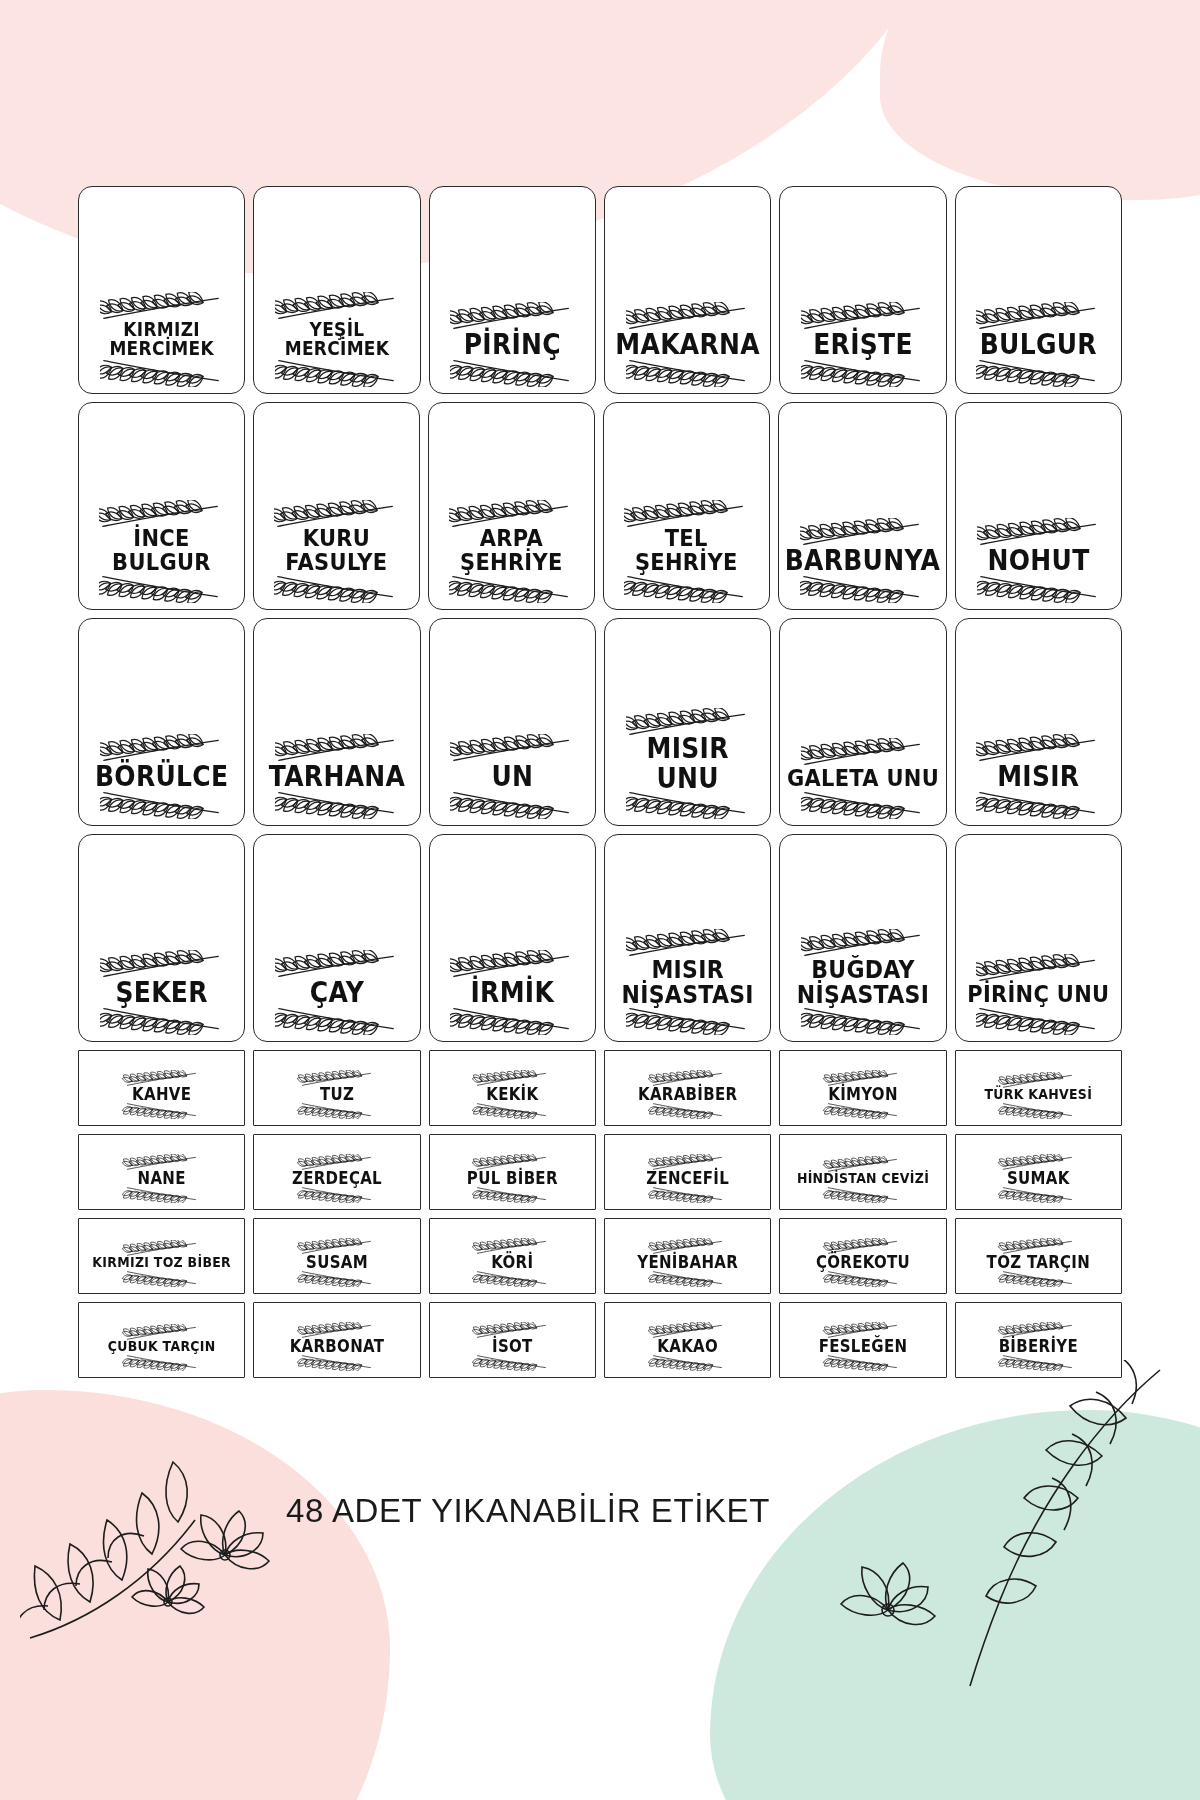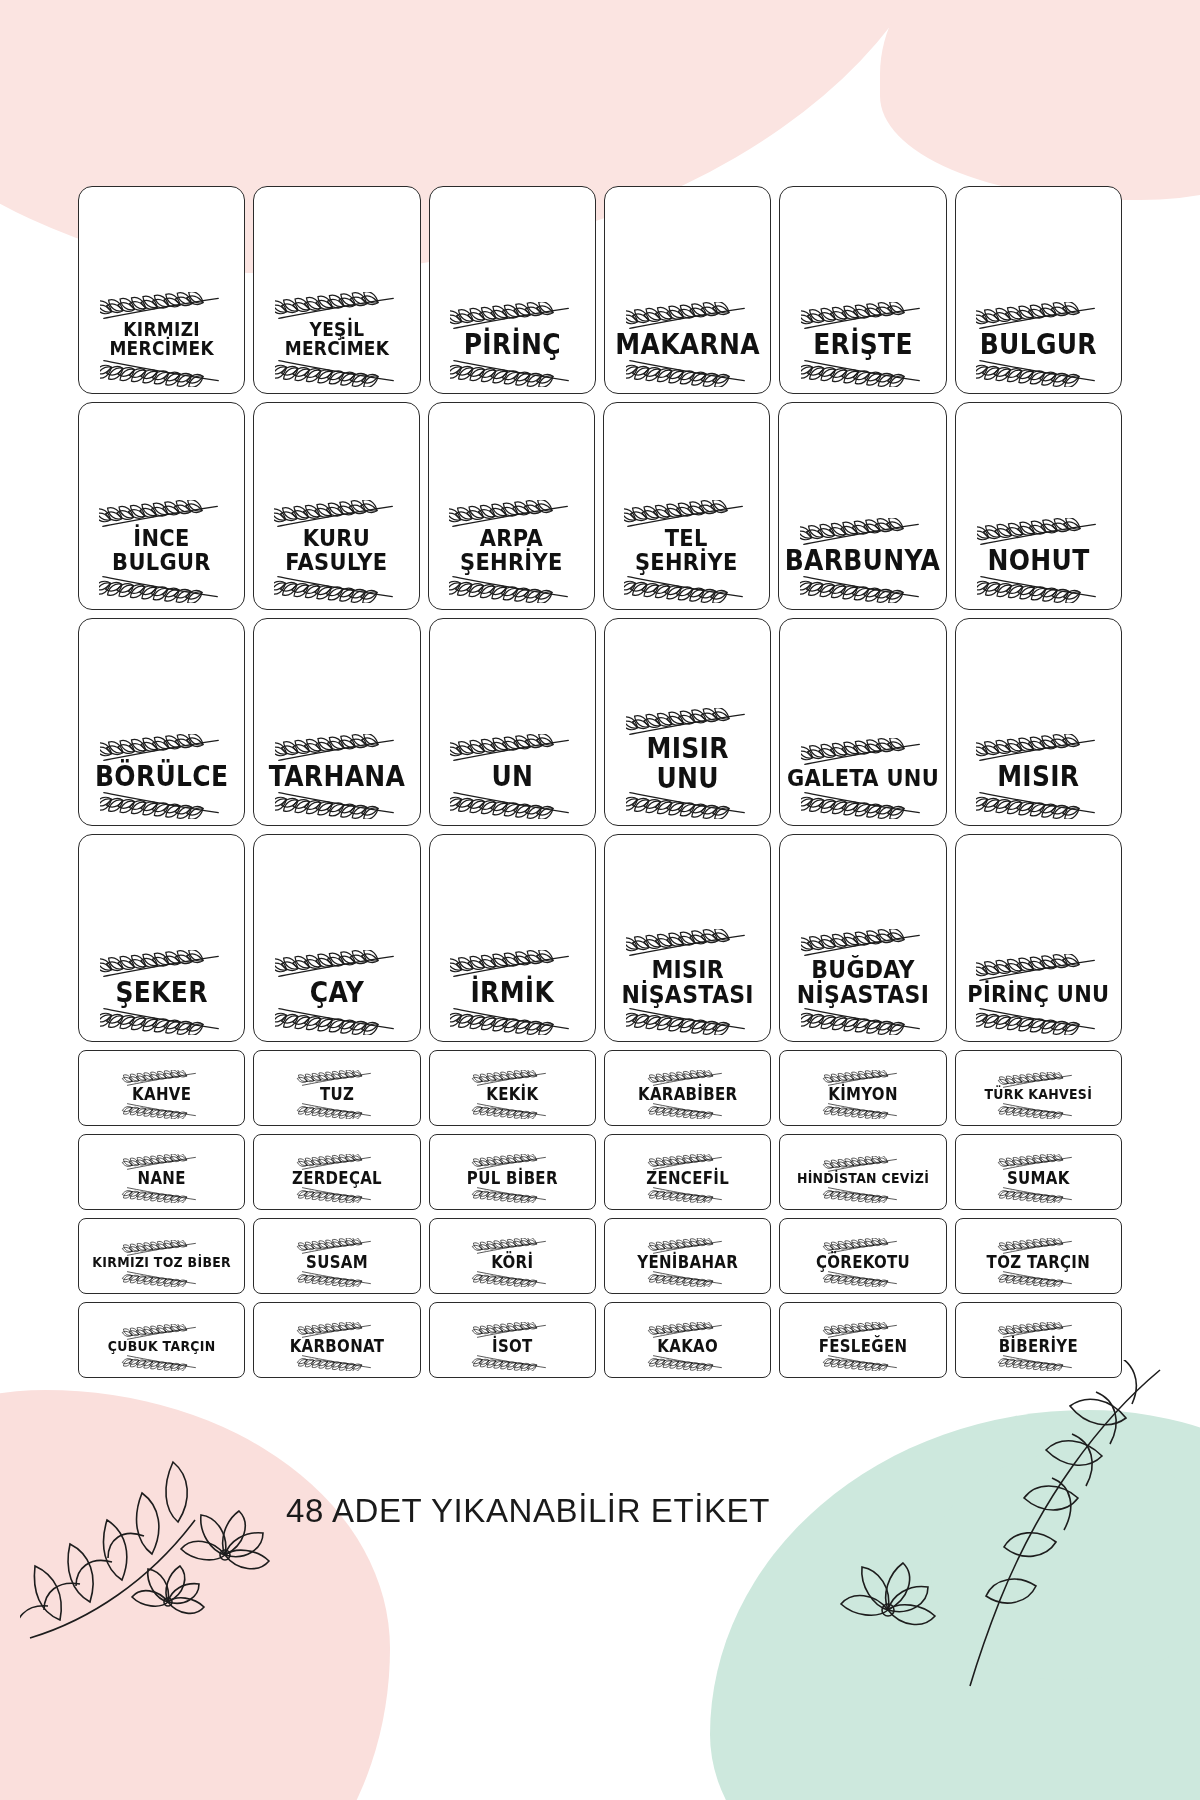--- a/index.html
+++ b/index.html
@@ -83,21 +83,21 @@
     border-radius: 14px;
     display: flex;
     flex-direction: column;
     align-items: center;
     justify-content: flex-end;
     box-sizing: border-box;
     padding: 6px 4px;
     position: relative;
   }
   .row-big .label-card { height: 208px; }
-  .row-small .label-card { height: 76px; border-radius: 8px; }
+  .row-small .label-card { height: 76px; border-radius: 1px; }
 
   .label-text {
     font-family: "DejaVu Sans", sans-serif;
     font-weight: bold;
     color: #111111;
     text-align: center;
     line-height: 1.02;
     letter-spacing: 0.3px;
     transform: scaleY(1.12);
     white-space: pre-line;

